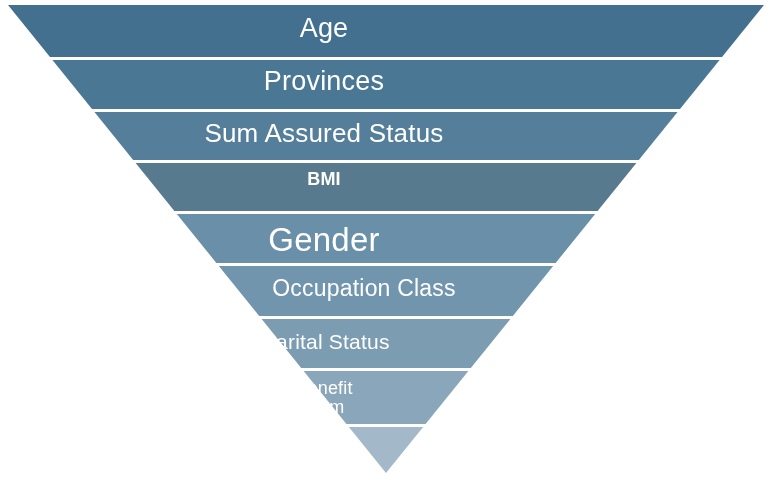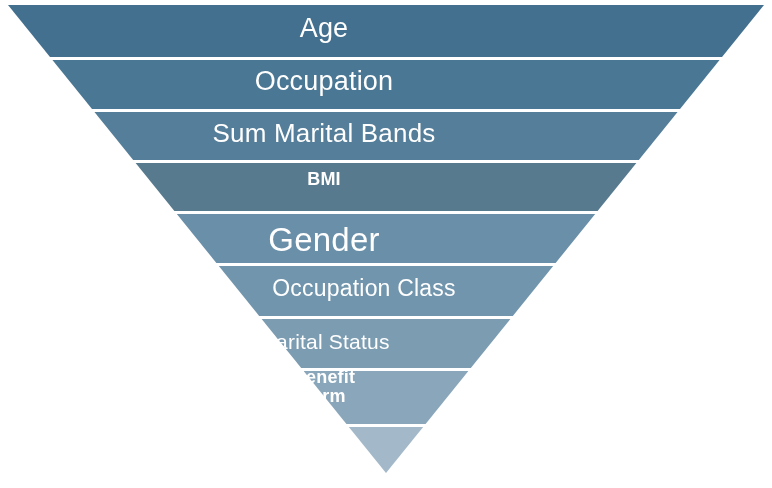--- a/index.html
+++ b/index.html
@@ -49,23 +49,23 @@
       <polygon points="94.4230769230769,112 677.5769230769231,112 638.8076923076924,160 133.19230769230768,160" fill="#547e99"></polygon>
       <polygon points="135.6153846153846,163 636.3846153846154,163 597.6153846153846,211 174.3846153846154,211" fill="#577a8e"></polygon>
       <polygon points="176.8076923076923,214 595.1923076923077,214 555.6153846153846,263 216.3846153846154,263" fill="#6a8fa9"></polygon>
       <polygon points="218.80769230769232,266 553.1923076923076,266 512.8076923076924,316 259.1923076923077,316" fill="#7195ad"></polygon>
       <polygon points="261.6153846153846,319 510.3846153846154,319 470.8076923076923,368 301.1923076923077,368" fill="#7c9cb2"></polygon>
       <polygon points="303.61538461538464,371 468.38461538461536,371 425.57692307692304,424 346.42307692307696,424" fill="#8aa6ba"></polygon>
       <polygon points="348.84615384615387,427 423.15384615384613,427 386,473 386,473" fill="#a3b9c9"></polygon>
     </svg>
   <div id="label-layer">
       <div class="band-label" style="top: 14px; font-size: 27px; font-weight: normal;">Age</div>
-      <div class="band-label" style="top: 67px; font-size: 27px; font-weight: normal;">Occupation</div>
-      <div class="band-label" style="top: 119px; font-size: 26px; font-weight: normal;">Sum Marital Bands</div>
+      <div class="band-label" style="top: 67px; font-size: 27px; font-weight: normal;">Provinces</div>
+      <div class="band-label" style="top: 119px; font-size: 26px; font-weight: normal;">Sum Assured Status</div>
       <div class="band-label" style="top: 170px; font-size: 18px; font-weight: bold;">BMI</div>
       <div class="band-label" style="top: 222px; font-size: 33px; font-weight: normal;">Gender</div>
       <div class="band-label" style="top: 276px; font-size: 23px; font-weight: normal; margin-left: 40px;">Occupation Class</div>
       <div class="band-label" style="top: 331px; font-size: 21px; font-weight: normal;">Marital Status</div>
-      <div class="band-label" style="top: 368px; font-size: 18px; font-weight: bold;">Benefit
+      <div class="band-label" style="top: 379px; font-size: 18px; font-weight: normal;">Benefit
 Term</div>
       <div class="band-label" style="top: 434px; font-size: 17px; font-weight: normal;">...</div>
     </div>
 </div>
 
 </body></html>

